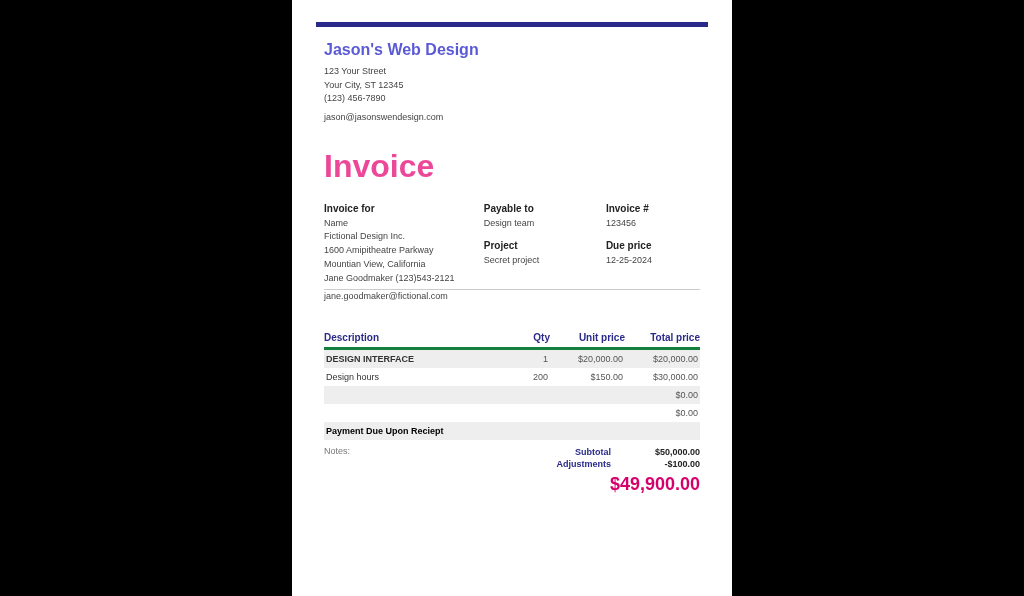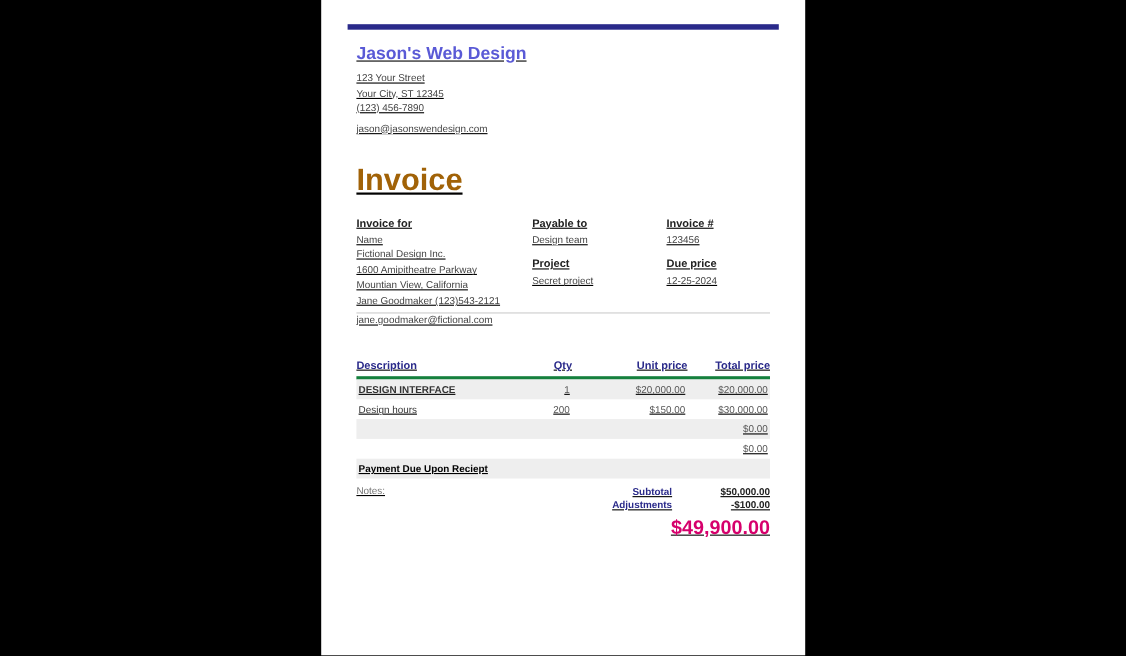--- a/index.html
+++ b/index.html
@@ -19,41 +19,40 @@
     min-height: 596px;
     padding: 0 0 30px 0;
   }
   .top-bar {
     height: 5px;
     background: #2a2a8a;
     margin: 22px 24px 0 24px;
   }
   .content {
     padding: 14px 32px 0 32px;
-    text-decoration: underline;
   }
   .company-name {
     color: #5a5ad6;
     font-size: 16px;
     font-weight: bold;
     margin-bottom: 6px;
   }
   .addr-line {
     font-size: 9px;
     color: #444;
     line-height: 1.5;
   }
   .email-line {
     font-size: 9px;
     color: #444;
     margin-top: 6px;
   }
   .invoice-title {
-    color: #a16207;
-    font-size: 28px;
+    color: #ec4899;
+    font-size: 32px;
     font-weight: bold;
     margin-top: 26px;
   }
   .submitted {
     color: #d6006c;
     font-size: 10px;
     font-weight: bold;
     margin-top: 3px;
   }
   .info-grid {
@@ -87,21 +86,21 @@
   .items-head {
     display: flex;
     color: #2a2a8a;
     font-size: 10px;
     font-weight: bold;
     padding-bottom: 4px;
     border-bottom: 3px solid #15803d;
   }
   .c-desc { flex: 1; }
   .c-qty  { width: 40px; text-align: right; }
-  .c-unit { width: 75px; text-align: right; margin-left: 30px; }
+  .c-unit { width: 75px; text-align: right; }
   .c-tot  { width: 75px; text-align: right; }
   .row {
     display: flex;
     font-size: 9px;
     color: #333;
     padding: 4px 2px;
   }
   .row .c-desc { font-weight: bold; }
   .row.alt { background: #eee; }
   .row .c-qty, .row .c-unit, .row .c-tot { color: #555; }

